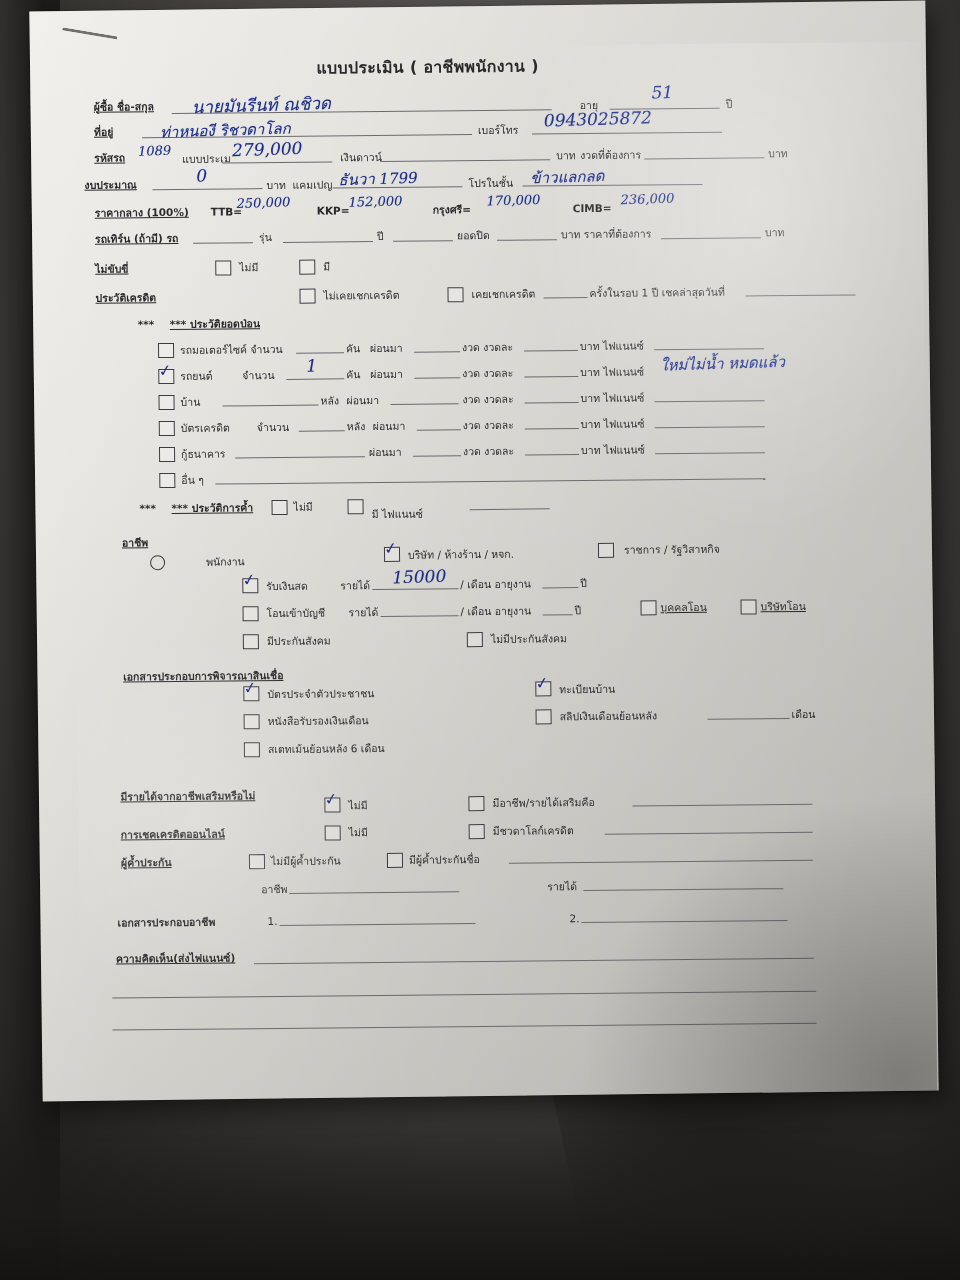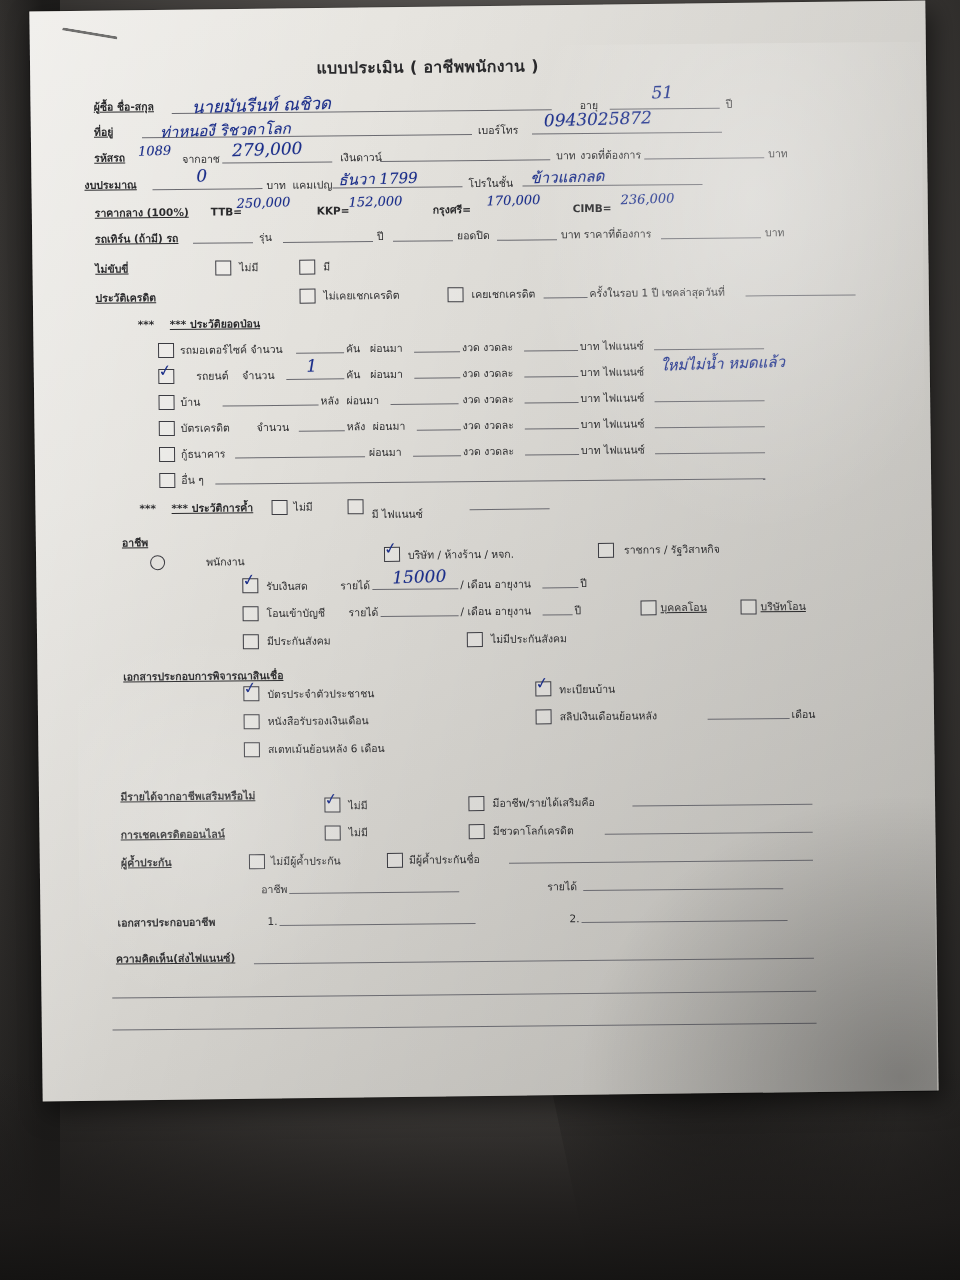--- a/index.html
+++ b/index.html
@@ -95,21 +95,21 @@
 
       <div class="t b u" style="left:62px;top:117px;">ที่อยู่</div>
       <div class="line" style="left:110px;top:128px;width:330px;"></div>
       <div class="hw" style="left:128px;top:110px;">ท่าหนองี ริชวดาโลก</div>
       <div class="t" style="left:446px;top:119px;">เบอร์โทร</div>
       <div class="line" style="left:500px;top:128px;width:190px;"></div>
       <div class="hw big" style="left:512px;top:104px;">0943025872</div>
 
       <div class="t b u" style="left:62px;top:143px;">รหัสรถ</div>
       <div class="hw sm2" style="left:106px;top:134px;">1089</div>
-      <div class="t" style="left:150px;top:145px;">จากอาช</div>
+      <div class="t" style="left:150px;top:145px;">แบบประเม</div>
       <div class="line" style="left:190px;top:154px;width:110px;"></div>
       <div class="hw big" style="left:200px;top:131px;">279,000</div>
       <div class="t" style="left:308px;top:145px;">เงินดาวน์</div>
       <div class="line" style="left:348px;top:154px;width:170px;"></div>
       <div class="t" style="left:524px;top:145px;">บาท</div>
       <div class="t" style="left:548px;top:145px;">งวดที่ต้องการ</div>
       <div class="line" style="left:612px;top:154px;width:120px;"></div>
       <div class="t" style="left:736px;top:145px;">บาท</div>
 
       <div class="t b u" style="left:52px;top:170px;">งบประมาณ</div>
@@ -169,21 +169,21 @@
       <div class="t" style="left:312px;top:336px;">คัน</div>
       <div class="t" style="left:336px;top:336px;">ผ่อนมา</div>
       <div class="line" style="left:380px;top:345px;width:46px;"></div>
       <div class="t" style="left:428px;top:336px;">งวด งวดละ</div>
       <div class="line" style="left:490px;top:345px;width:54px;"></div>
       <div class="t" style="left:546px;top:336px;">บาท ไฟแนนซ์</div>
       <div class="line" style="left:620px;top:345px;width:110px;"></div>
 
       <div class="cb" style="left:124px;top:360px;"></div>
       <div class="tick" style="left:124px;top:352px;">✓</div>
-      <div class="t" style="left:146px;top:362px;margin-left:16px;">รถยนต์</div>
+      <div class="t" style="left:146px;top:362px;">รถยนต์</div>
       <div class="t" style="left:208px;top:362px;">จำนวน</div>
       <div class="line" style="left:252px;top:371px;width:58px;"></div>
       <div class="hw big" style="left:272px;top:348px;">1</div>
       <div class="t" style="left:312px;top:362px;">คัน</div>
       <div class="t" style="left:336px;top:362px;">ผ่อนมา</div>
       <div class="line" style="left:380px;top:371px;width:46px;"></div>
       <div class="t" style="left:428px;top:362px;">งวด งวดละ</div>
       <div class="line" style="left:490px;top:371px;width:54px;"></div>
       <div class="t" style="left:546px;top:362px;">บาท ไฟแนนซ์</div>
       <div class="hw" style="left:626px;top:348px;">ใหม่ไม่น้ำ หมดแล้ว</div>

